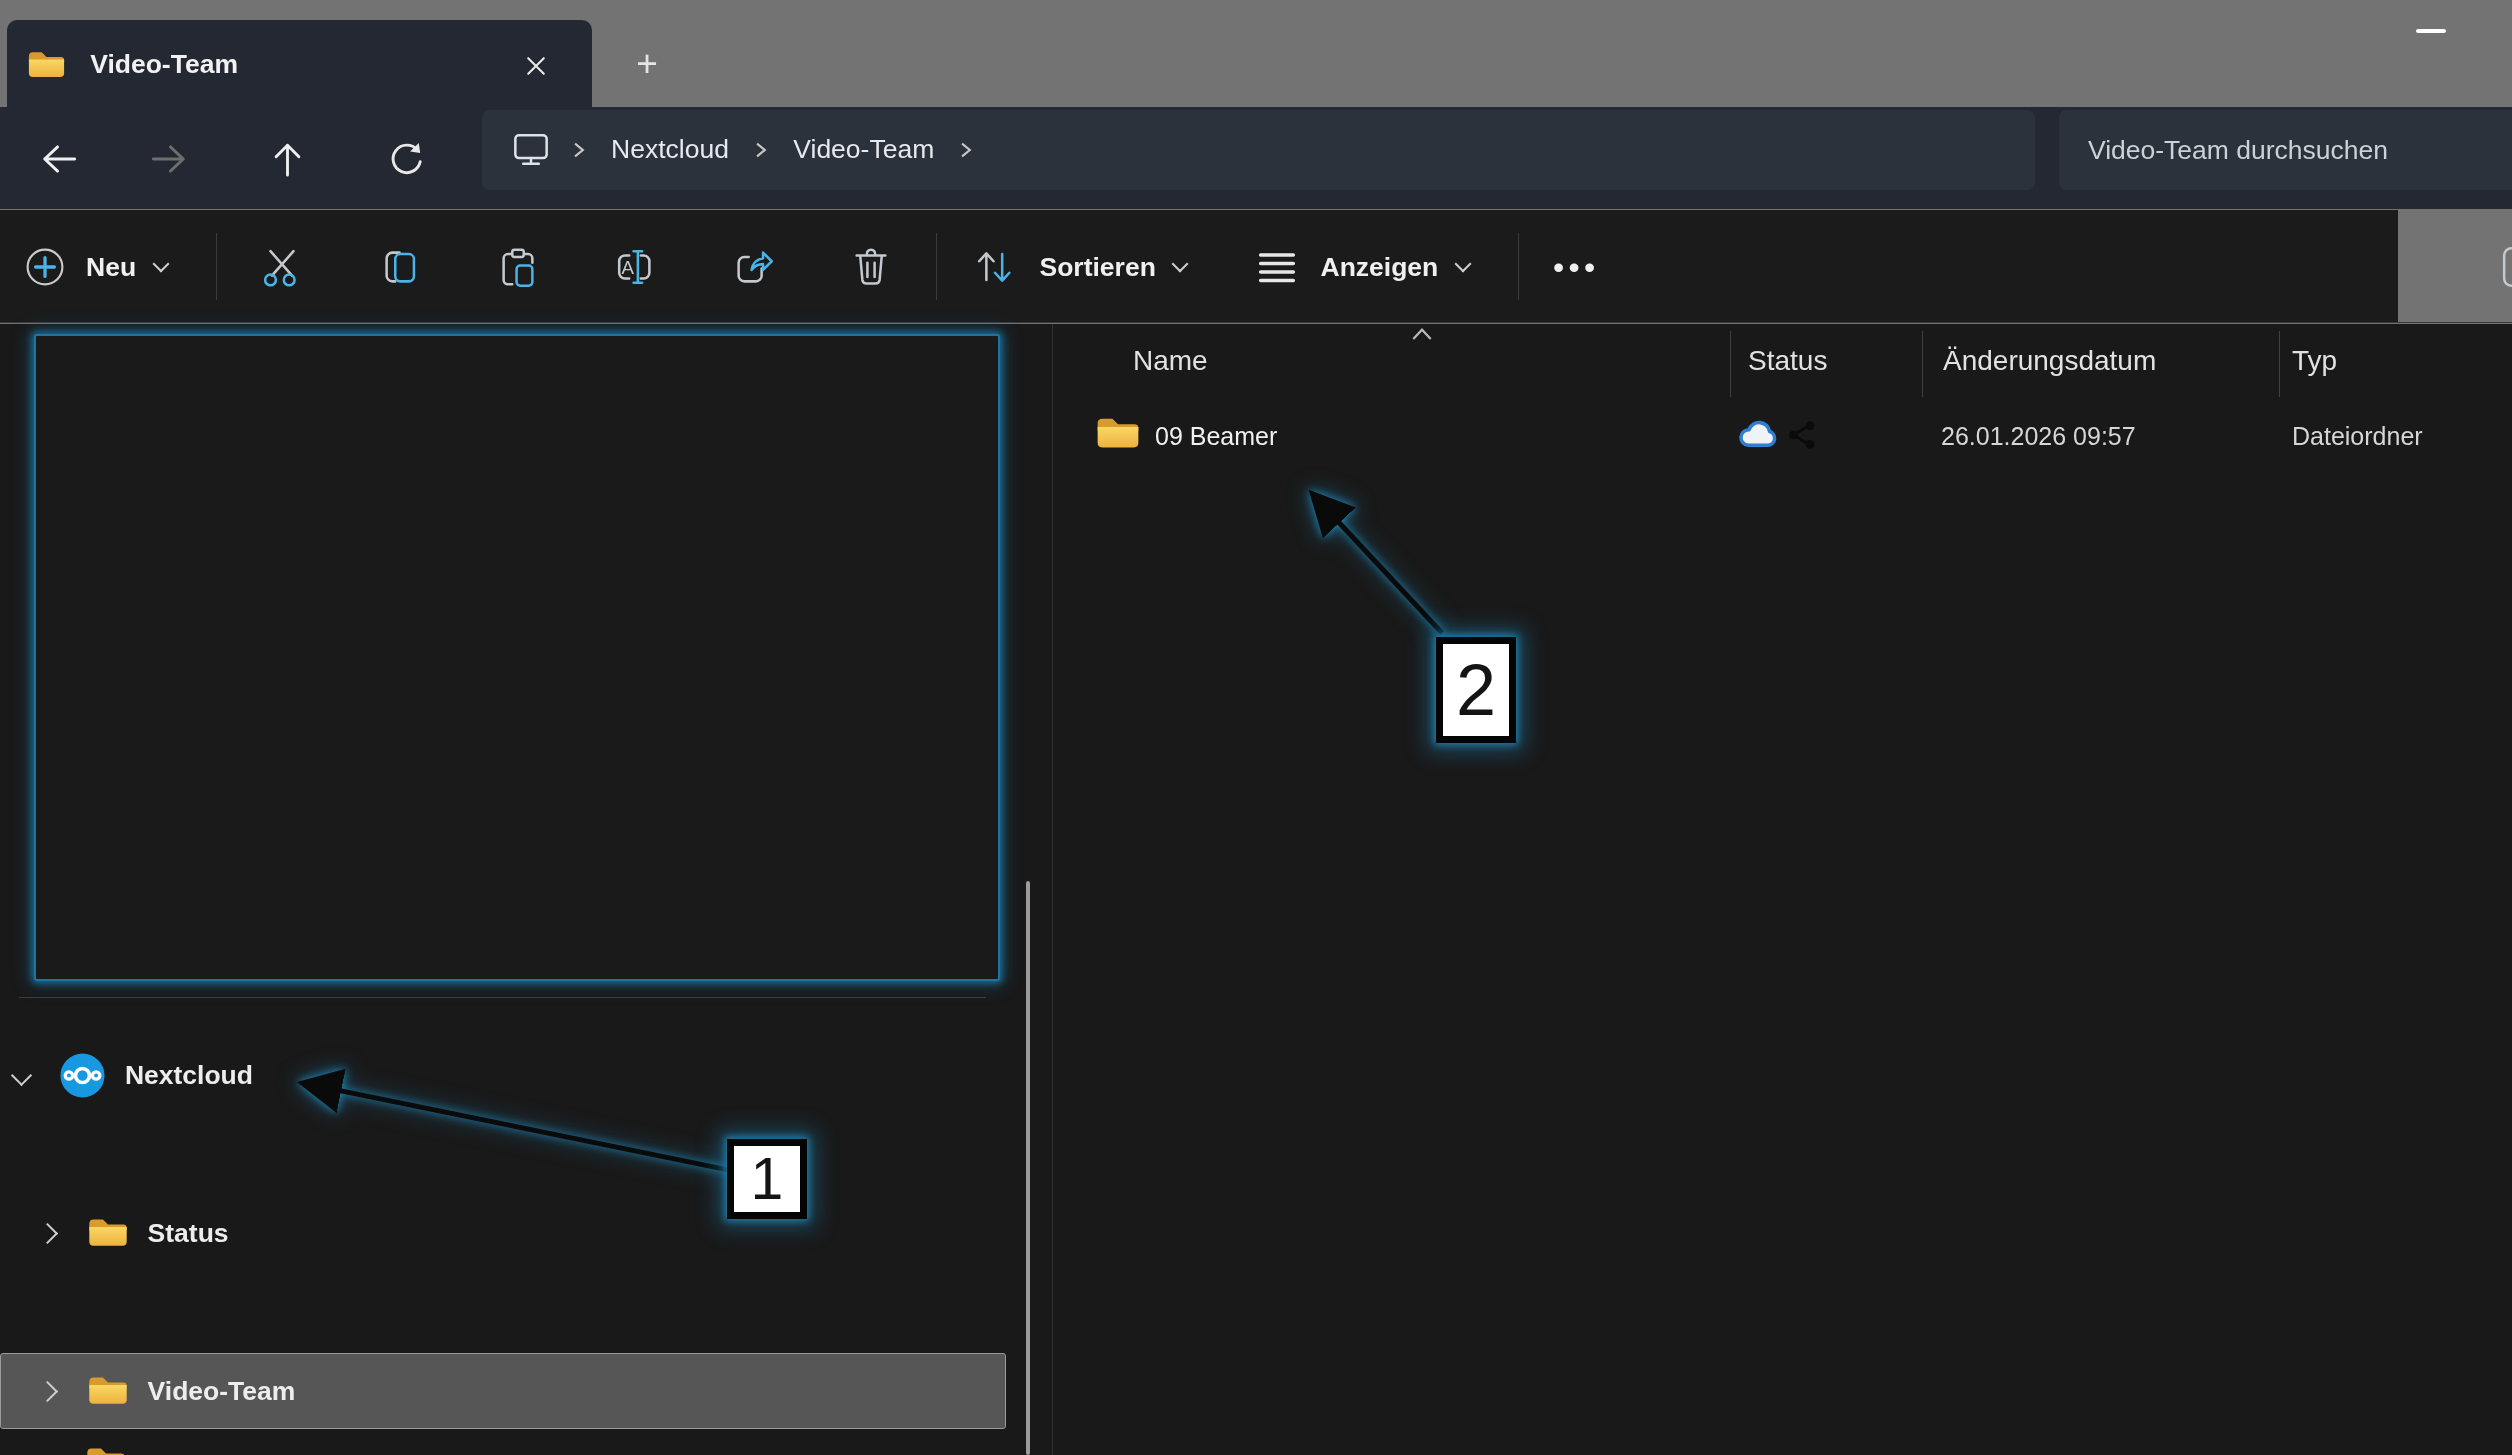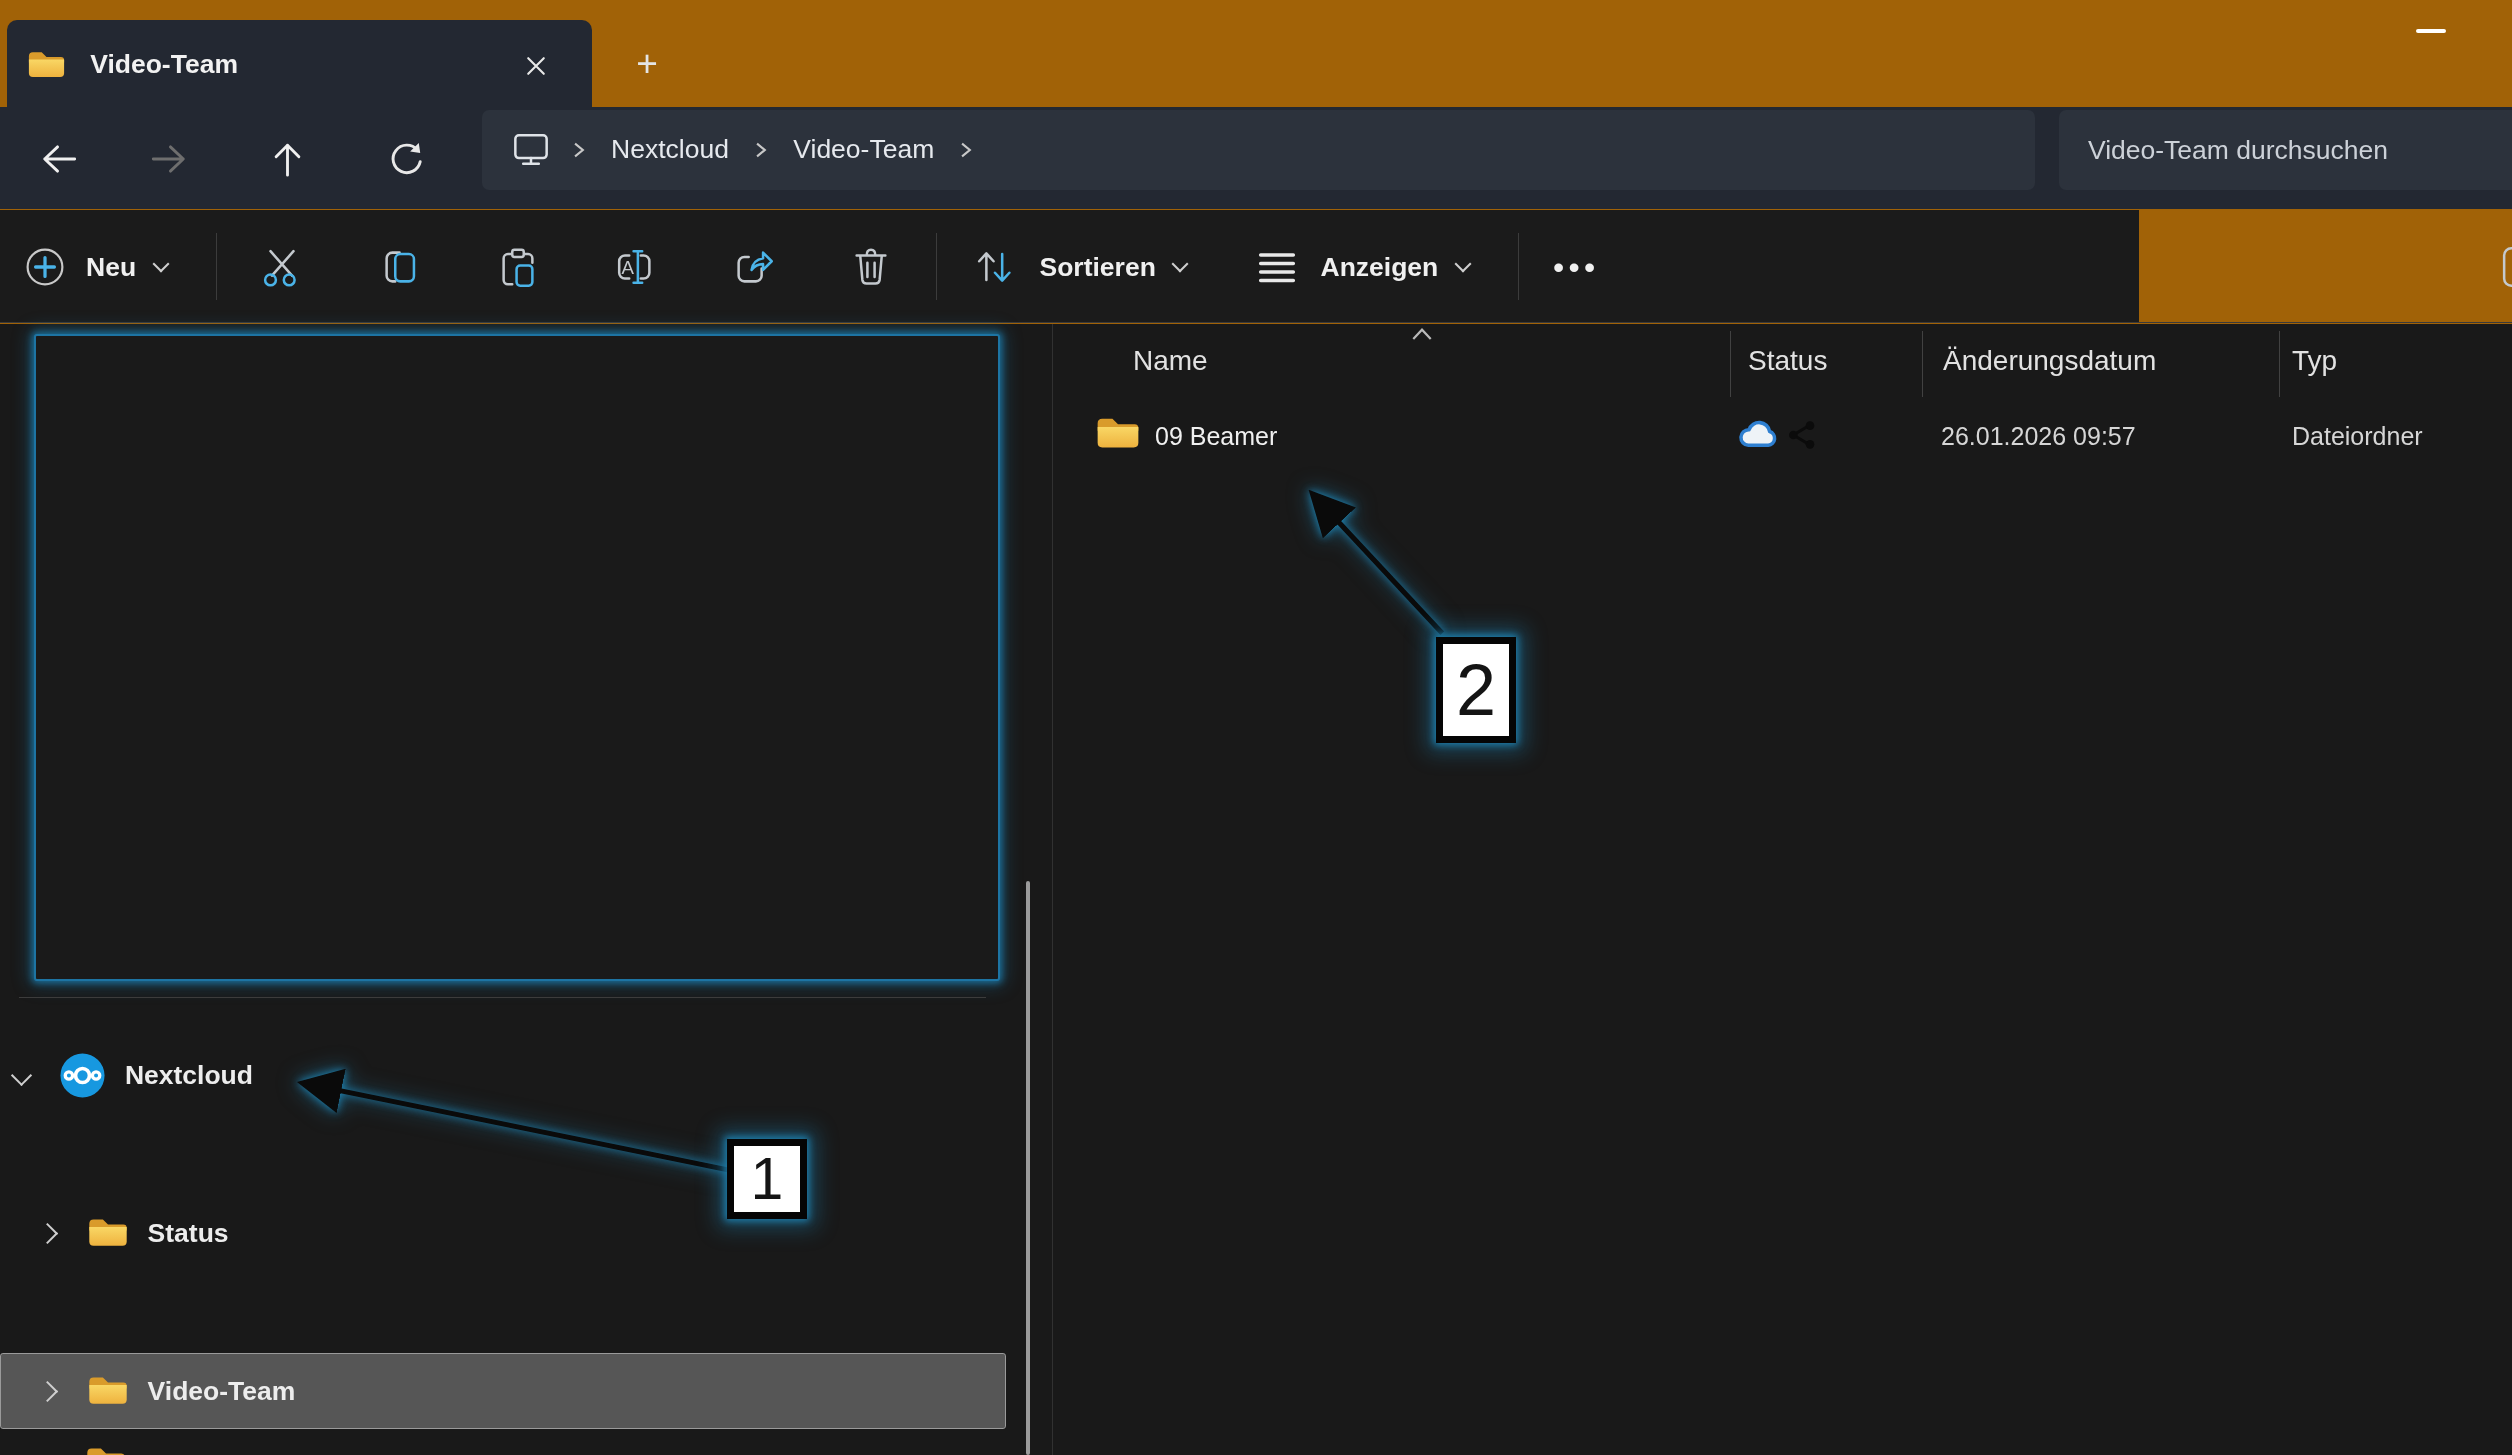--- a/index.html
+++ b/index.html
@@ -1,16 +1,16 @@
 <!DOCTYPE html>
 <html style="font-size:11.5px"><head>
 <meta charset="utf-8">
 <style>
   html,body{margin:0;padding:0;background:#000;}
-  .screen{position:relative;width:2512px;height:1455px;overflow:hidden;background:#a16207;
+  .screen{position:relative;width:2512px;height:1455px;overflow:hidden;background:#737373;
           font-family:"Liberation Sans",sans-serif;color:#ececec;}
   .abs{position:absolute;}
 
   
   .tab{left:7.2px;top:20px;width:585px;height:89px;background:#232832;border-radius:10px 10px 0 0;
        display:flex;align-items:center;}
   .tab-folder{margin-left:20px;width:39px;height:32px;}
   .tab-title{margin-left:24px;font-size:26.5px;font-weight:600;color:#f2f2f2;}
   .tab-close{position:absolute;left:509px;top:26px;width:40px;height:40px;display:flex;align-items:center;justify-content:center;border-radius:5.7px;}
   .newtab{left:625px;top:42px;width:44px;height:44px;display:flex;align-items:center;justify-content:center;
@@ -24,21 +24,21 @@
   .addr{position:absolute;left:482px;top:2.9px;width:1553px;height:80px;background:#2c323c;border-radius:7.2px;
         display:flex;align-items:center;padding-left:29px;box-sizing:border-box;}
   .crumb{font-size:26.5px;color:#e6e9ee;margin:0 4.3px;white-space:nowrap;}
   .bc-chev{margin:0 18.6px;}
   .search{position:absolute;left:2059px;top:2.9px;width:473px;height:80px;background:#2c323c;border-radius:7.2px;}
   .search input{width:90%;height:100%;background:transparent;border:none;outline:none;
         font-family:"Liberation Sans",sans-serif;font-size:26.5px;color:#ccd1d8;padding-left:29px;}
   .search input::placeholder{color:#ccd1d8;opacity:1;}
 
   
-  .toolbar{left:0;top:210px;width:2139px;height:112px;background:#1b1b1b;}
+  .toolbar{left:0;top:210px;width:2398px;height:112px;background:#1b1b1b;}
   .tbtn{position:absolute;top:27px;height:60px;display:flex;align-items:center;}
   .tsep{position:absolute;top:23px;width:1.4px;height:67px;background:#3c3c3c;}
   .tlabel{font-size:26.5px;font-weight:600;color:#f0f0f0;}
   .chev-dd{margin-left:18.6px;}
   .more{font-size:32px;letter-spacing:4.3px;color:#f0f0f0;}
 
   
   .content{left:0;top:324px;width:2512px;height:1131px;background:#191919;}
   .topline{left:0;top:322px;width:2512px;height:1.4px;background:#3a3a3a;}
   .vdivider{left:1052px;top:324px;width:1.4px;height:1131px;background:#313131;}

